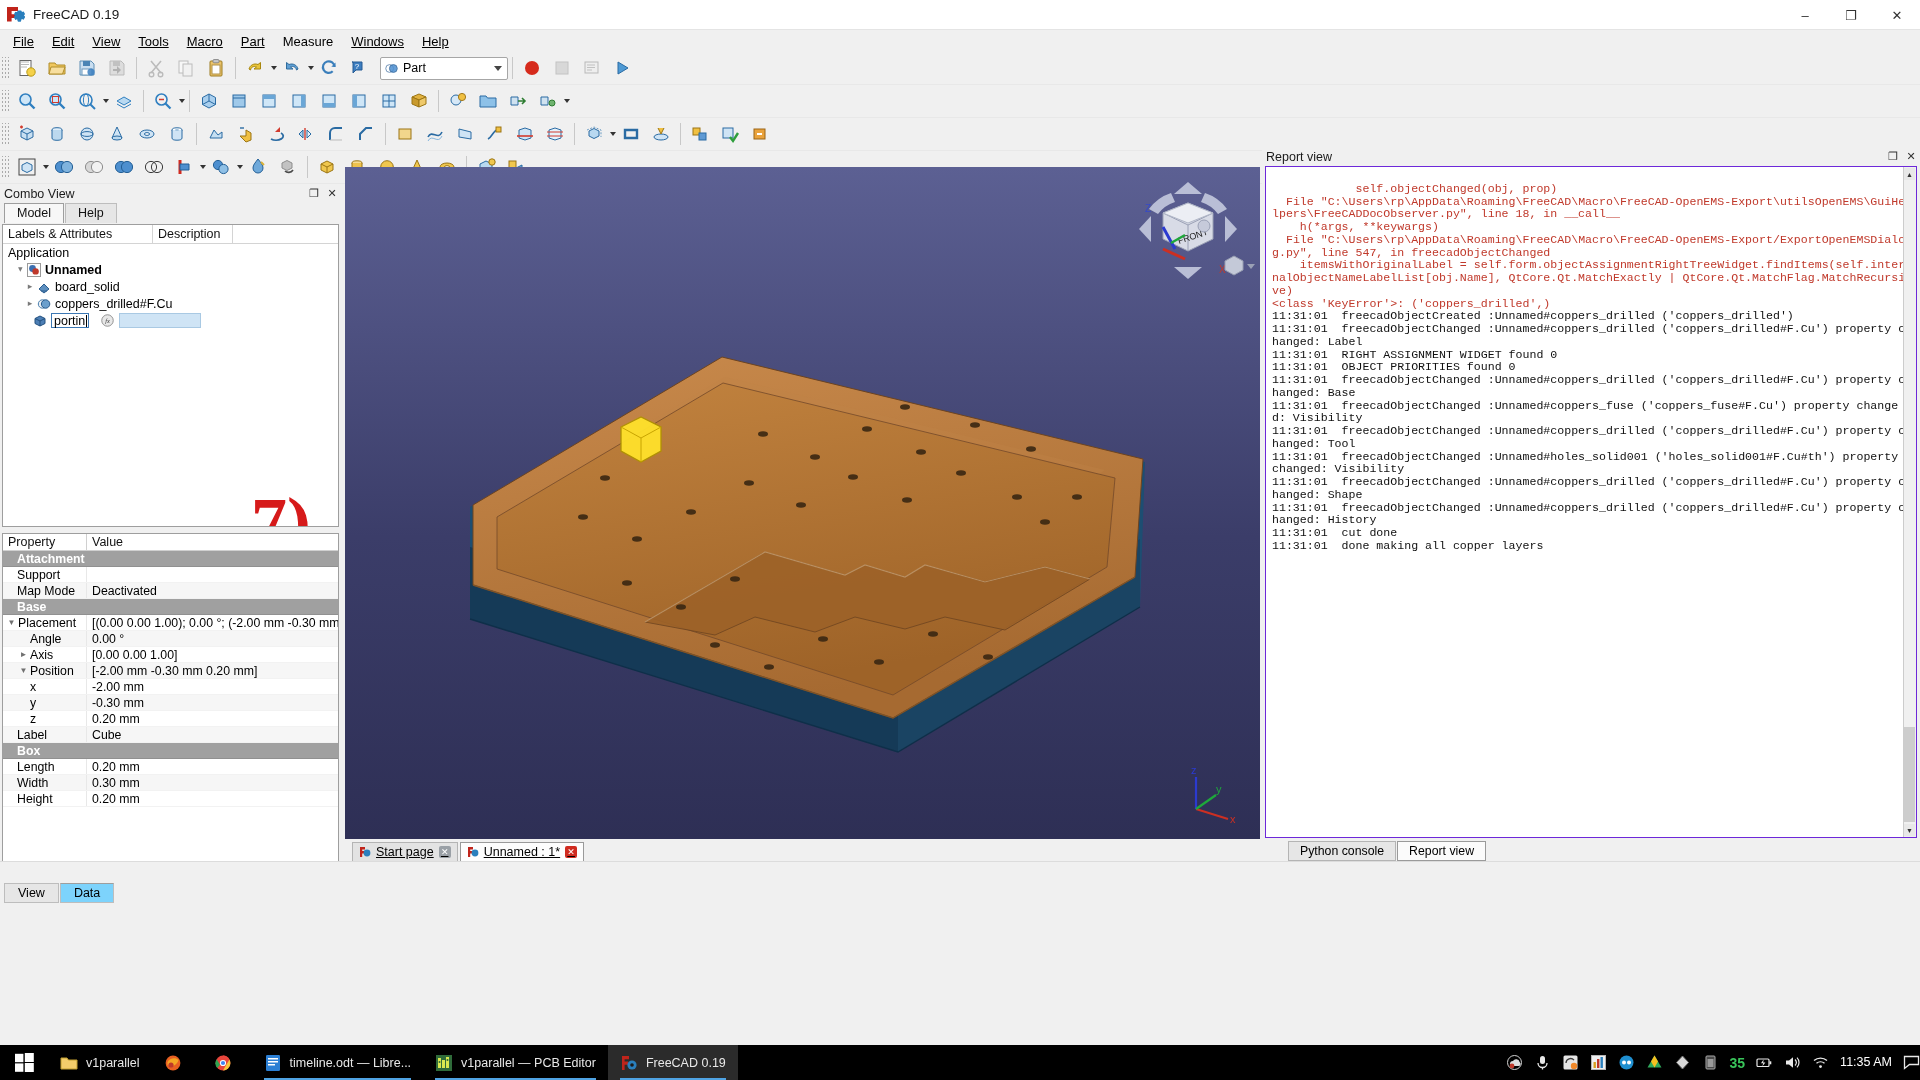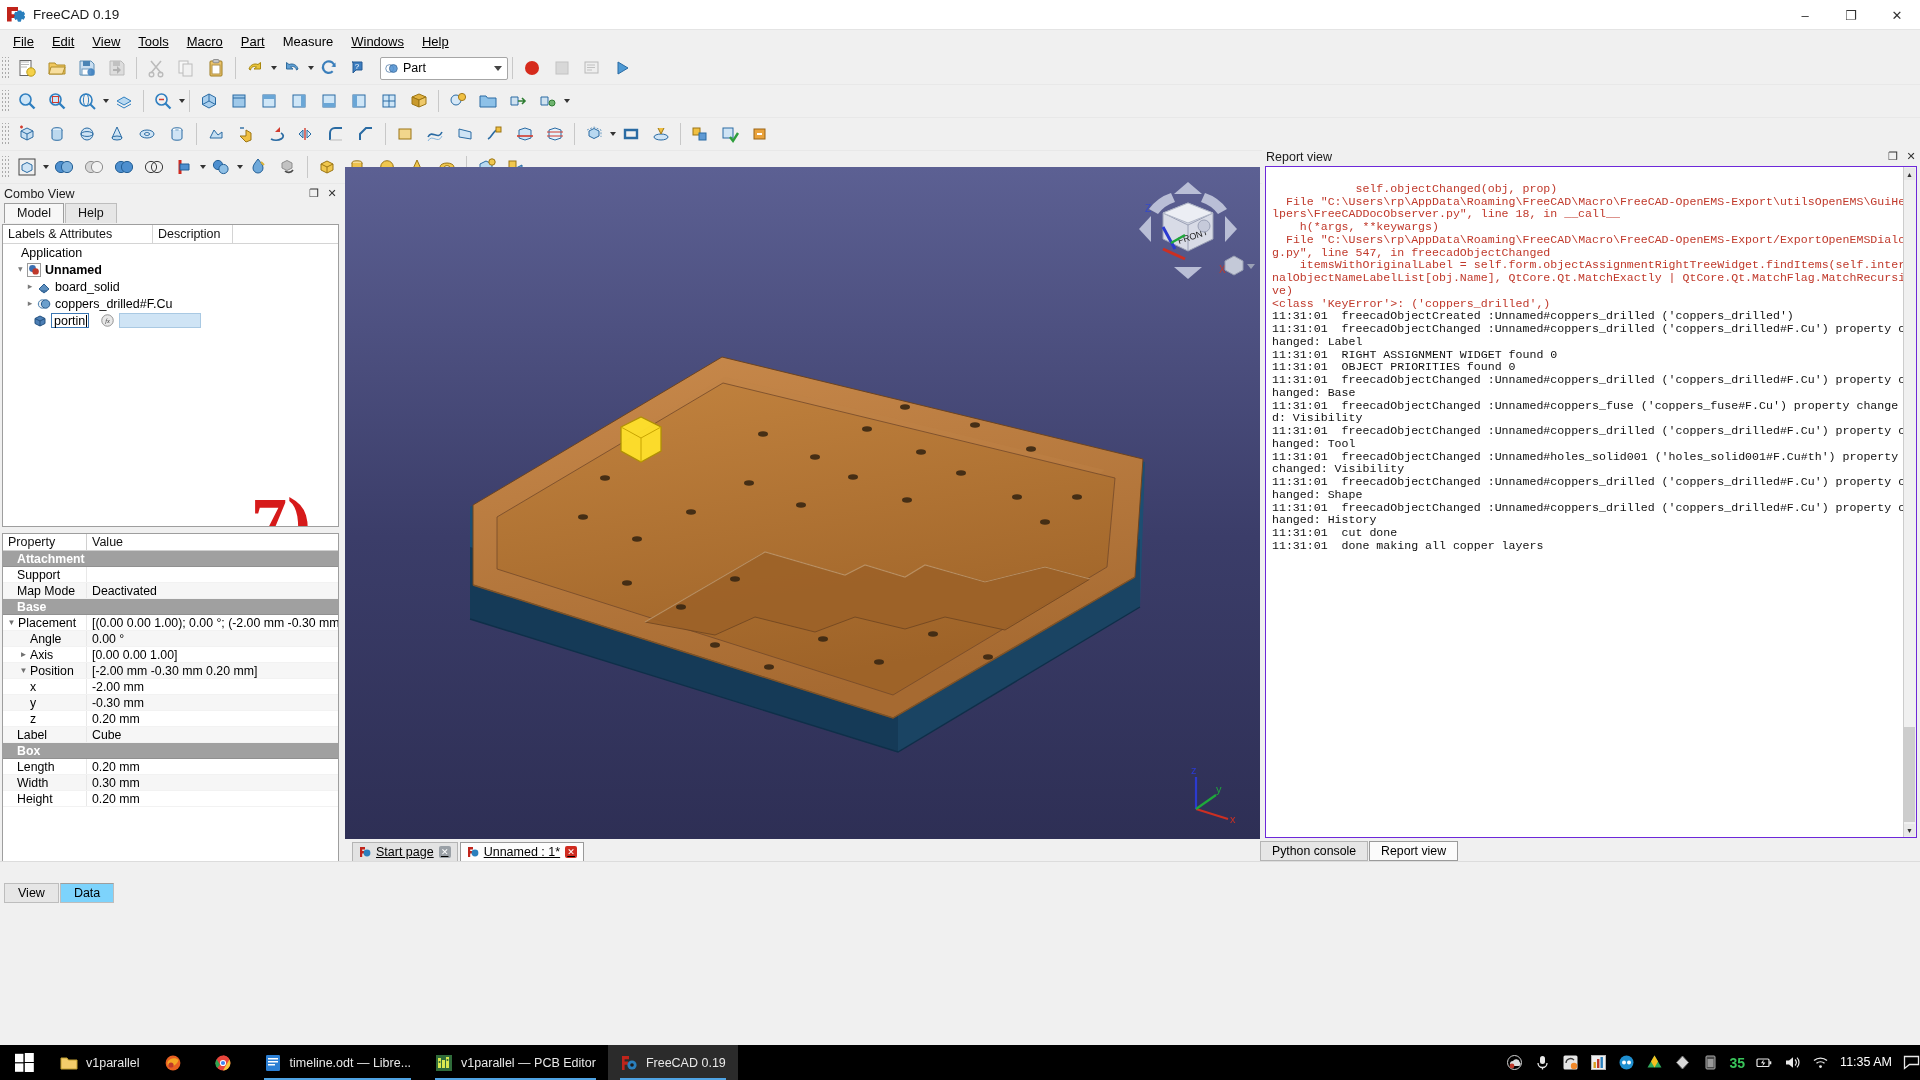--- a/index.html
+++ b/index.html
@@ -188,21 +188,21 @@
     padding: 3px 4px 0 6px; font-family: "Liberation Mono", monospace; font-size: 11.6px;
     line-height: 12.75px; white-space: pre-wrap; word-break: break-all;
   }
   .rperr { color: #c0392b; }
   .rplog { color: #101010; }
   .rpscroll { position: absolute; right: 0; top: 0; width: 13px; height: 100%; background: #f0f0f0; border-left: 1px solid #ccc; }
   .rpthumb { position: absolute; right: 1px; top: 560px; width: 11px; height: 95px; background: #cdcdcd; }
   .rparrow { position: absolute; right: 1px; width: 11px; height: 12px; background: #e8e8e8;
              display:flex; align-items:center; justify-content:center; font-size: 7px; color: #333; }
 
-  .rtabs { position: absolute; left: 1260px; top: 841px; height: 20px; display: flex; align-items: flex-start; }
+  .rtabs { position: absolute; left: 1288px; top: 841px; height: 20px; display: flex; align-items: flex-start; }
   .rtab { padding: 2px 11px; font-size: 12.3px; border: 1px solid #b4b4b4; background: #e6e6e6; margin-right: 1px; }
   .rtab.active { background: #fbfbfb; border-color: #9a9a9a; }
 
   
   .statusbar {
     position: absolute; left: 0; top: 861px; width: 1920px; height: 22px; background: #f0f0f0;
     border-top: 1px solid #dcdcdc;
   }
   .taskbar {
     position: absolute; left: 0; top: 1045px; width: 1920px; height: 35px; background: #000;
@@ -744,21 +744,21 @@
       <div class="ctab">Help</div>
     </div>
 
     <div class="treebox">
       <div class="treehdr">
         <div class="th1">Labels &amp; Attributes</div>
         <div class="th2">Description</div>
         <div class="th3"></div>
       </div>
 
-      <div class="trow" style="padding-left:18px">
+      <div class="trow" style="padding-left:5px">
         <span>Application</span>
       </div>
 
       <div class="trow" style="padding-left:10px">
         <span class="tw">
             <span class="chev down">▸</span>
           </span>
         <svg class="ticon" viewBox="0 0 14 14">
           <rect x="0.5" y="0.5" width="13" height="13" fill="#fdfdfd" stroke="#9a9a9a"></rect>
           <circle cx="5.5" cy="5.5" r="3.4" fill="#3c6fb0"></circle>

